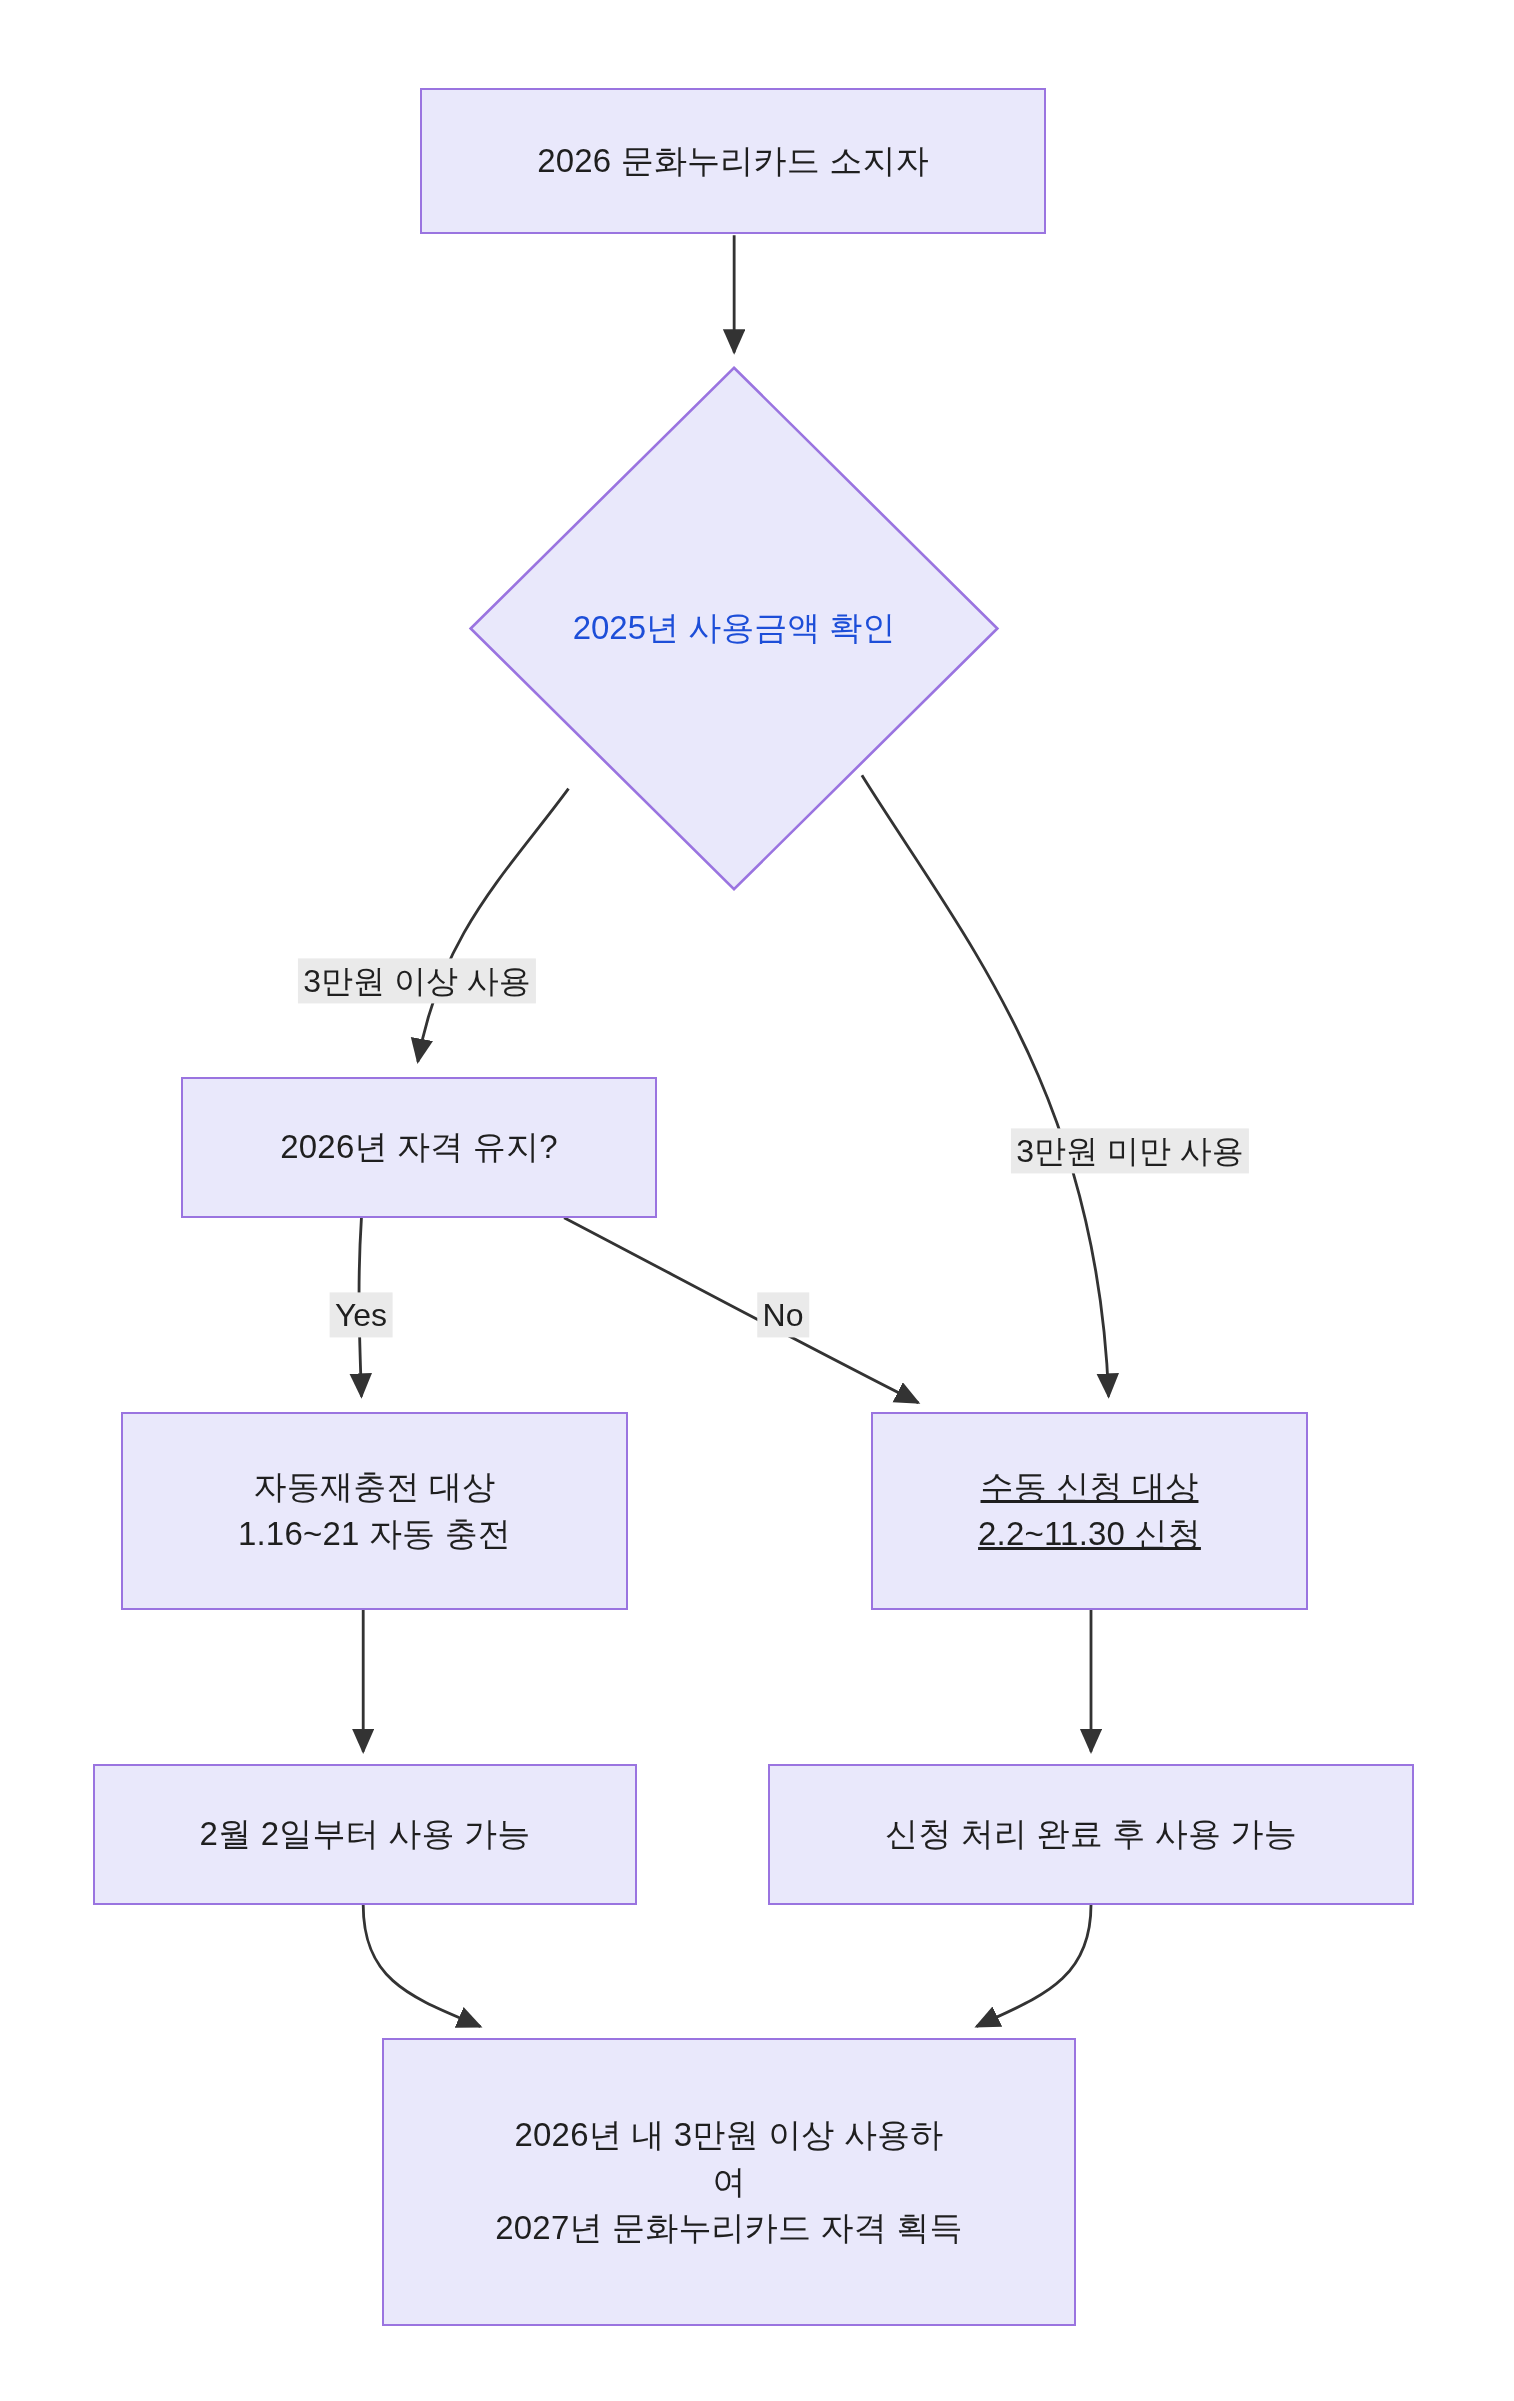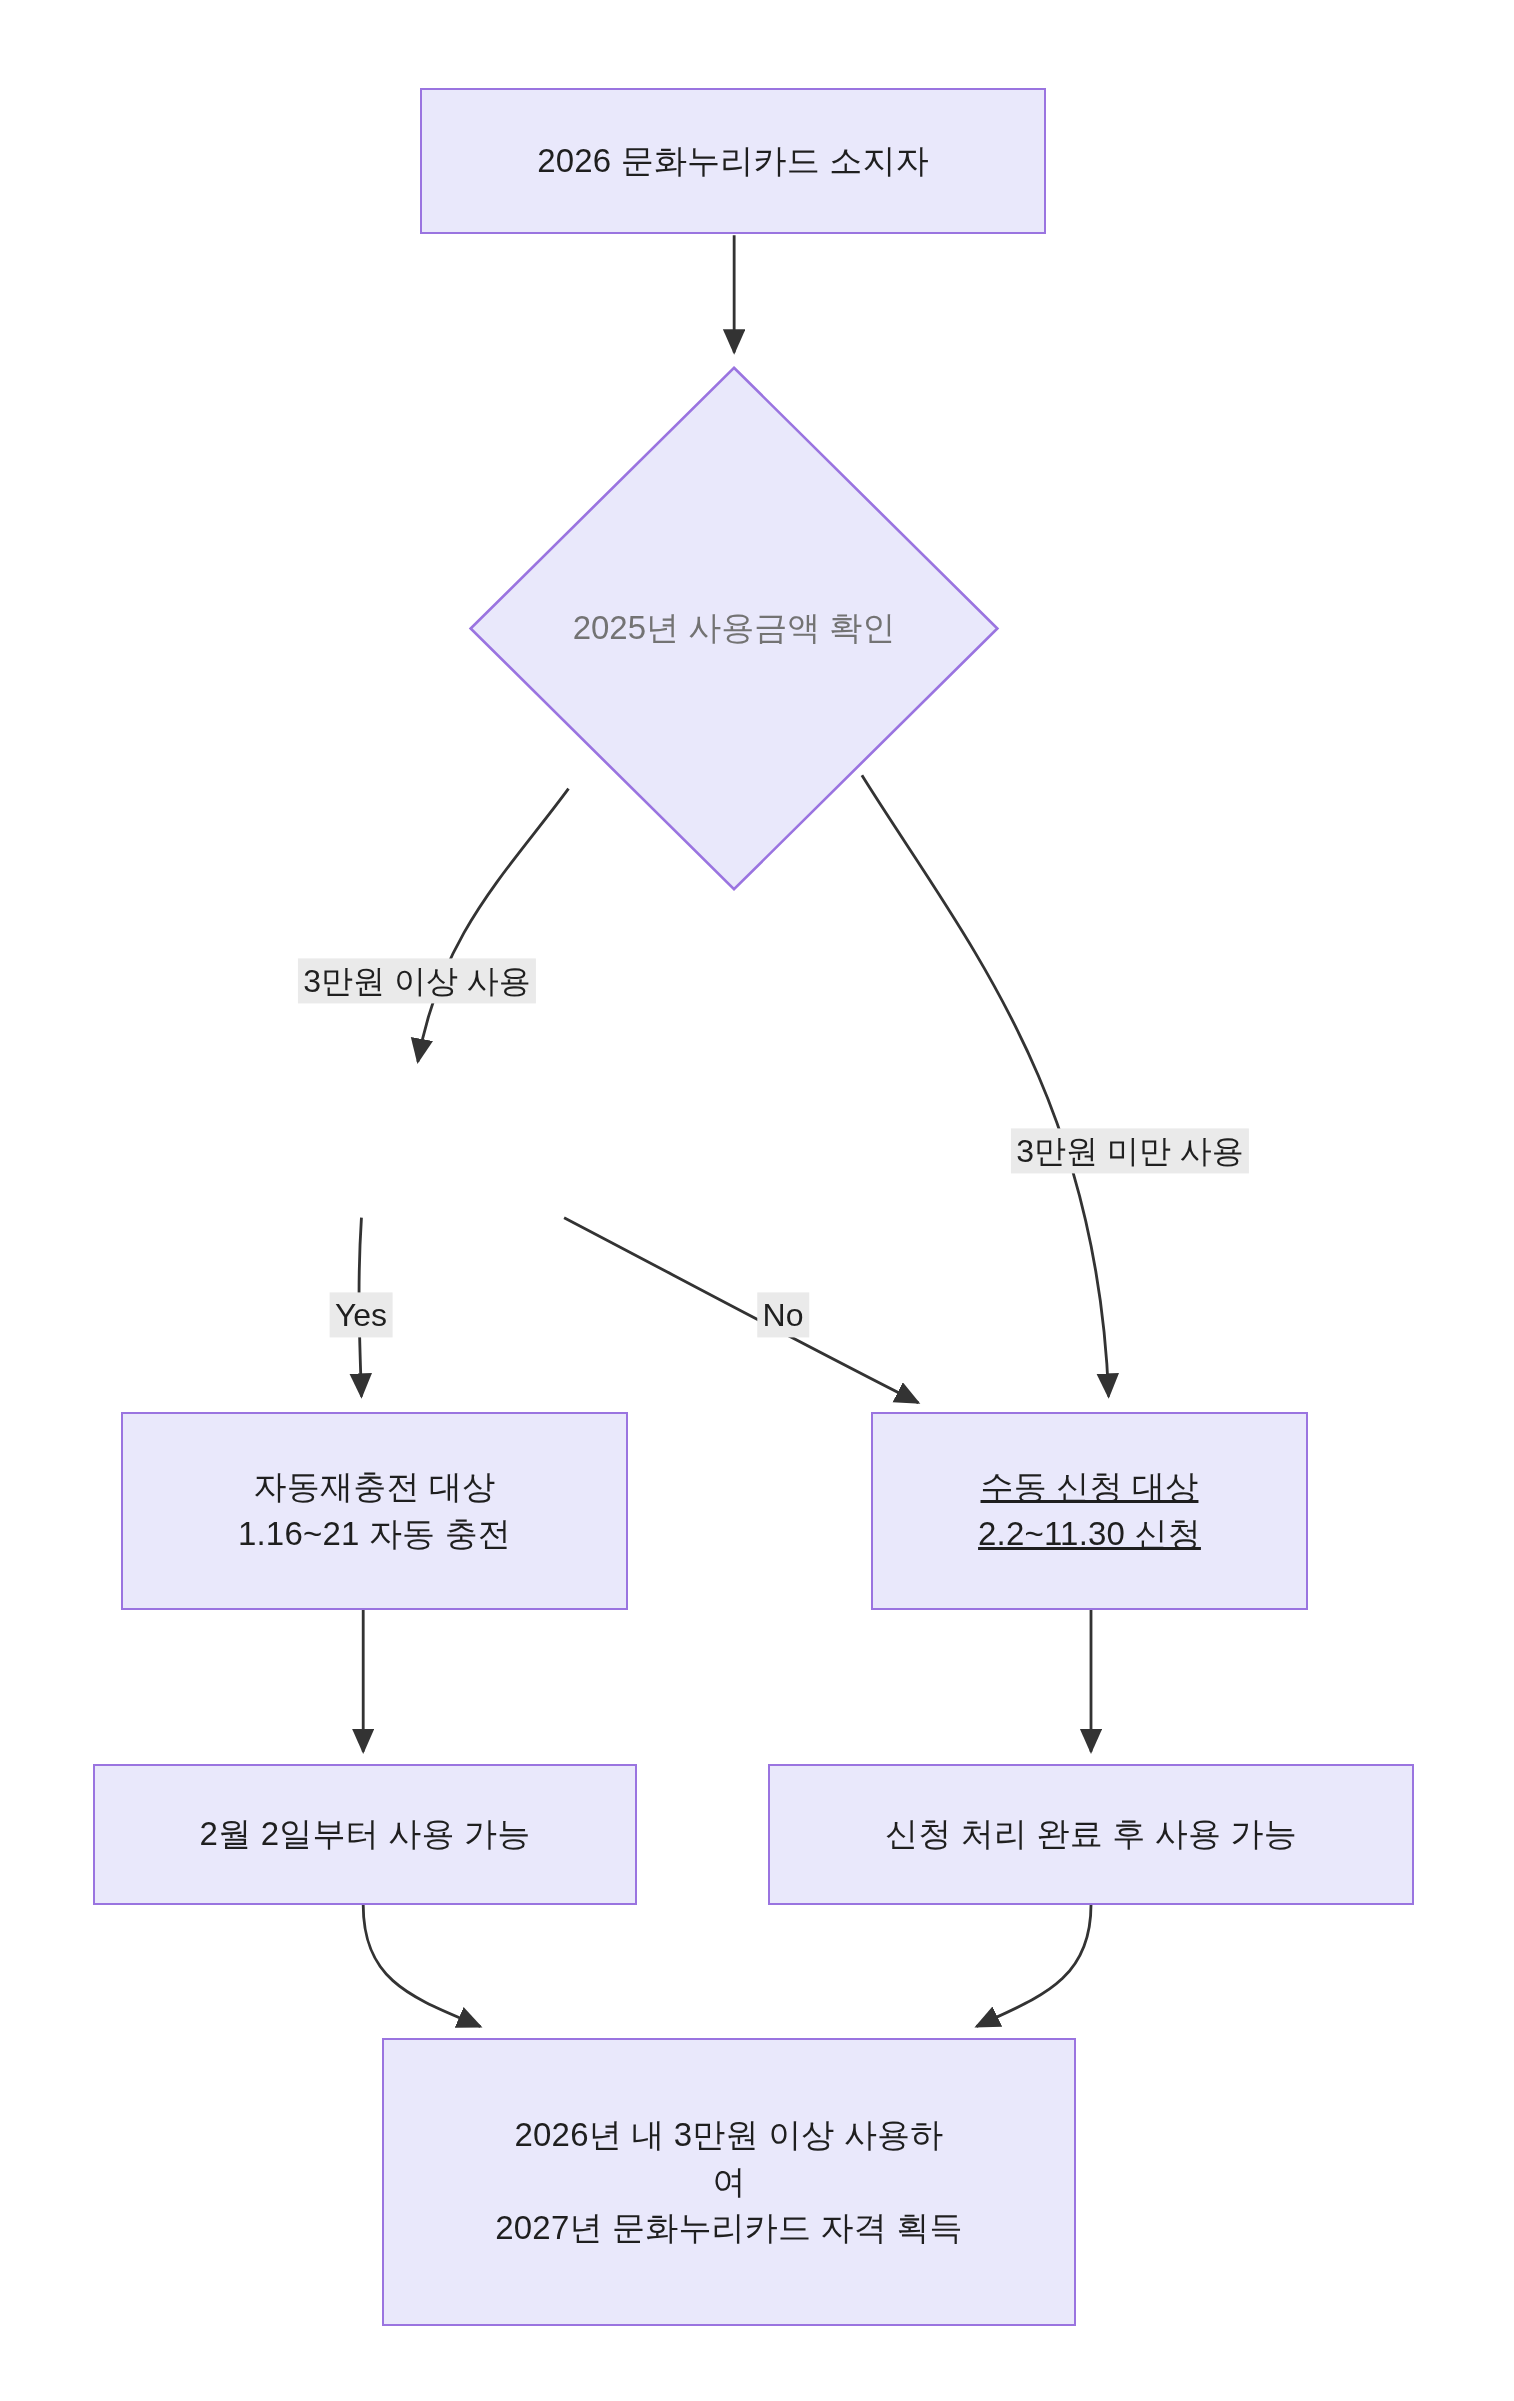--- a/index.html
+++ b/index.html
@@ -52,21 +52,21 @@
   .diamond-label {
     position: absolute;
     left: 0;
     top: 0;
     width: 100%;
     height: 100%;
     display: flex;
     align-items: center;
     justify-content: center;
     text-align: center;
-    color: #737373;
+    color: #1d4ed8;
     font-size: 33px;
     line-height: 1.42;
     white-space: pre-line;
   }
   .edge-label {
     position: absolute;
     background: #eaeaea;
     color: #1f1f1f;
     font-size: 32px;
     line-height: 1.25;
@@ -110,20 +110,23 @@
     <span>2026 문화누리카드 소지자</span>
   </div>
 
   <div class="diamond-wrap" style="left:468px; top:365px; width:532px; height:527px;">
     <svg class="diamond-shape" width="532" height="527" viewBox="0 0 604 598" xmlns="http://www.w3.org/2000/svg">
       <polygon points="302,3 601,299 302,595 3,299" fill="#e9e8fb" stroke="#9a74e0" stroke-width="3"></polygon>
     </svg>
     <div class="diamond-label">2025년 사용금액 확인</div>
   </div>
 
+  <div class="node" style="left:181px; top:1077px; width:476px; height:141px;">
+    <span>2026년 자격 유지?</span>
+  </div>
 
   <div class="node" style="left:121px; top:1412px; width:507px; height:198px;">
     <span>자동재충전 대상
 1.16~21 자동 충전</span>
   </div>
 
   <div class="node" style="left:871px; top:1412px; width:437px; height:198px;text-decoration:underline;">
     <span>수동 신청 대상
 2.2~11.30 신청</span>
   </div>

